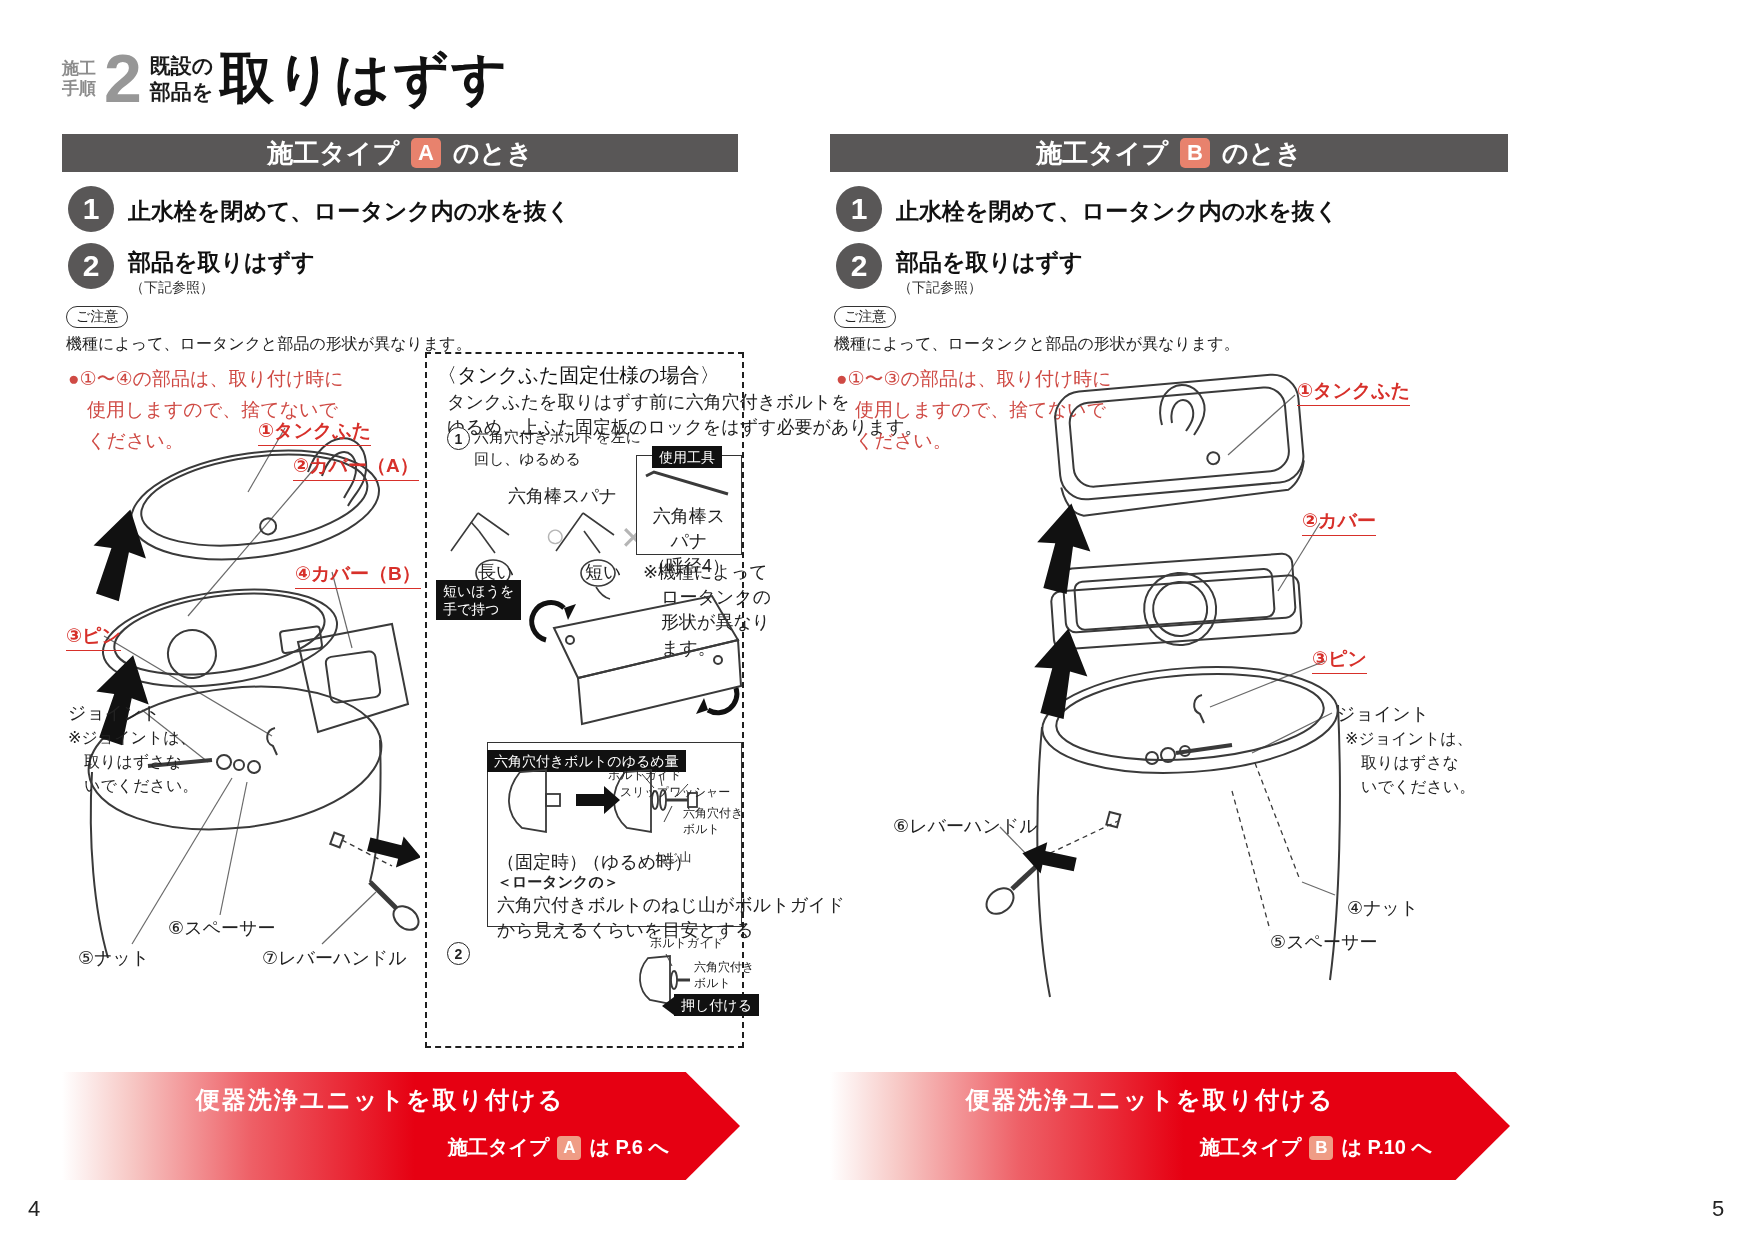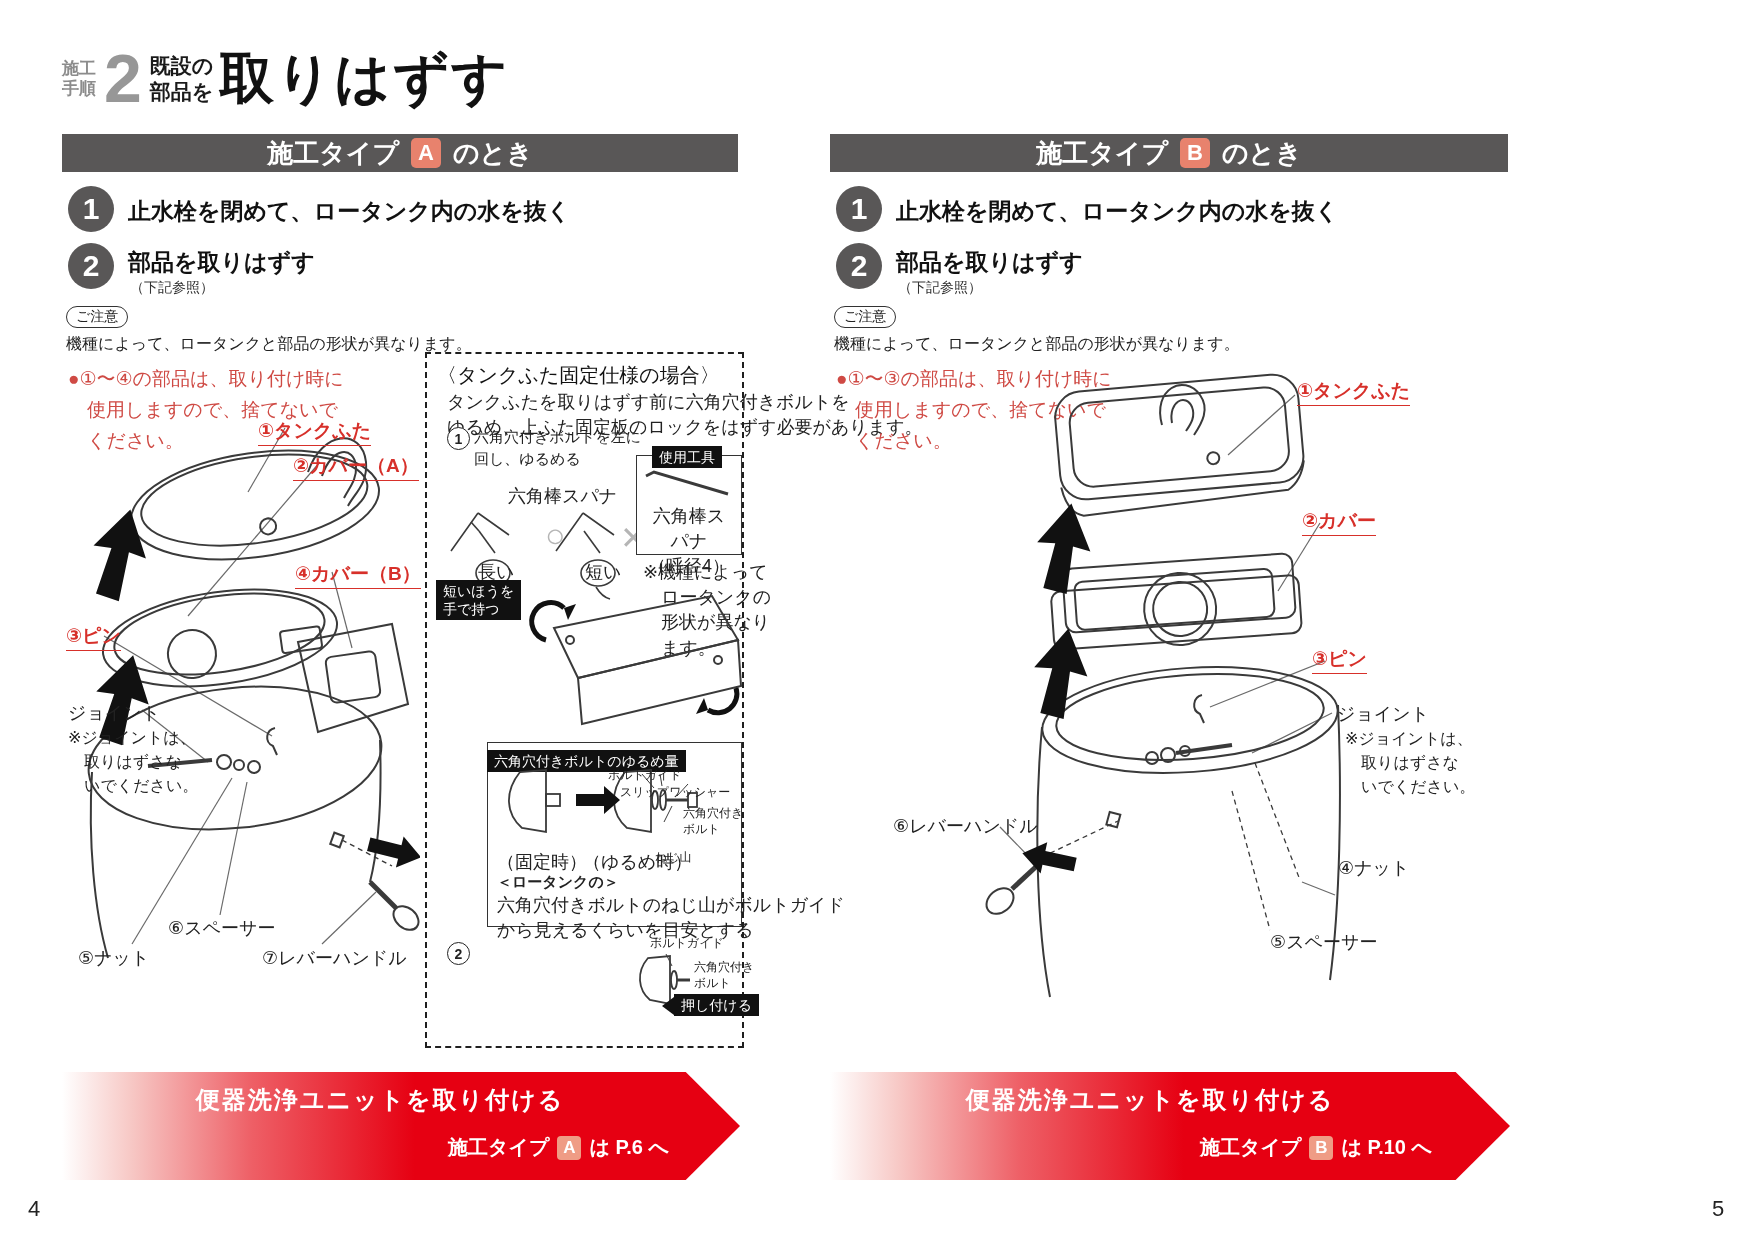--- a/index.html
+++ b/index.html
@@ -369,21 +369,21 @@
   </svg>
 
   <div class="abs red-label" style="left:1297px;top:378px;">①タンクふた</div>
   <div class="abs red-label" style="left:1302px;top:508px;">②カバー</div>
   <div class="abs red-label" style="left:1312px;top:646px;">③ピン</div>
   <div class="abs blk-label" style="left:1337px;top:702px;">ジョイント</div>
   <div class="abs blk-note pre" style="left:1345px;top:727px;">※ジョイントは、
 　取りはずさな
 　いでください。</div>
   <div class="abs blk-label" style="left:893px;top:814px;">⑥レバーハンドル</div>
-  <div class="abs blk-label" style="left:1338px;top:856px;">④ナット</div>
+  <div class="abs blk-label" style="left:1338px;top:896px;padding-left:9px;">④ナット</div>
   <div class="abs blk-label" style="left:1270px;top:930px;">⑤スペーサー</div>
 
   <div class="abs banner" style="left:830px;top:1072px;width:680px;height:108px;"></div>
   <div class="abs banner-main" style="left:870px;top:1084px;width:560px;">便器洗浄ユニットを取り付ける</div>
   <div class="abs banner-sub" style="left:1200px;top:1134px;">
     <span>施工タイプ</span>
     <span class="banner-badge">B</span>
     <span>は P.10 へ</span>
   </div>
 

